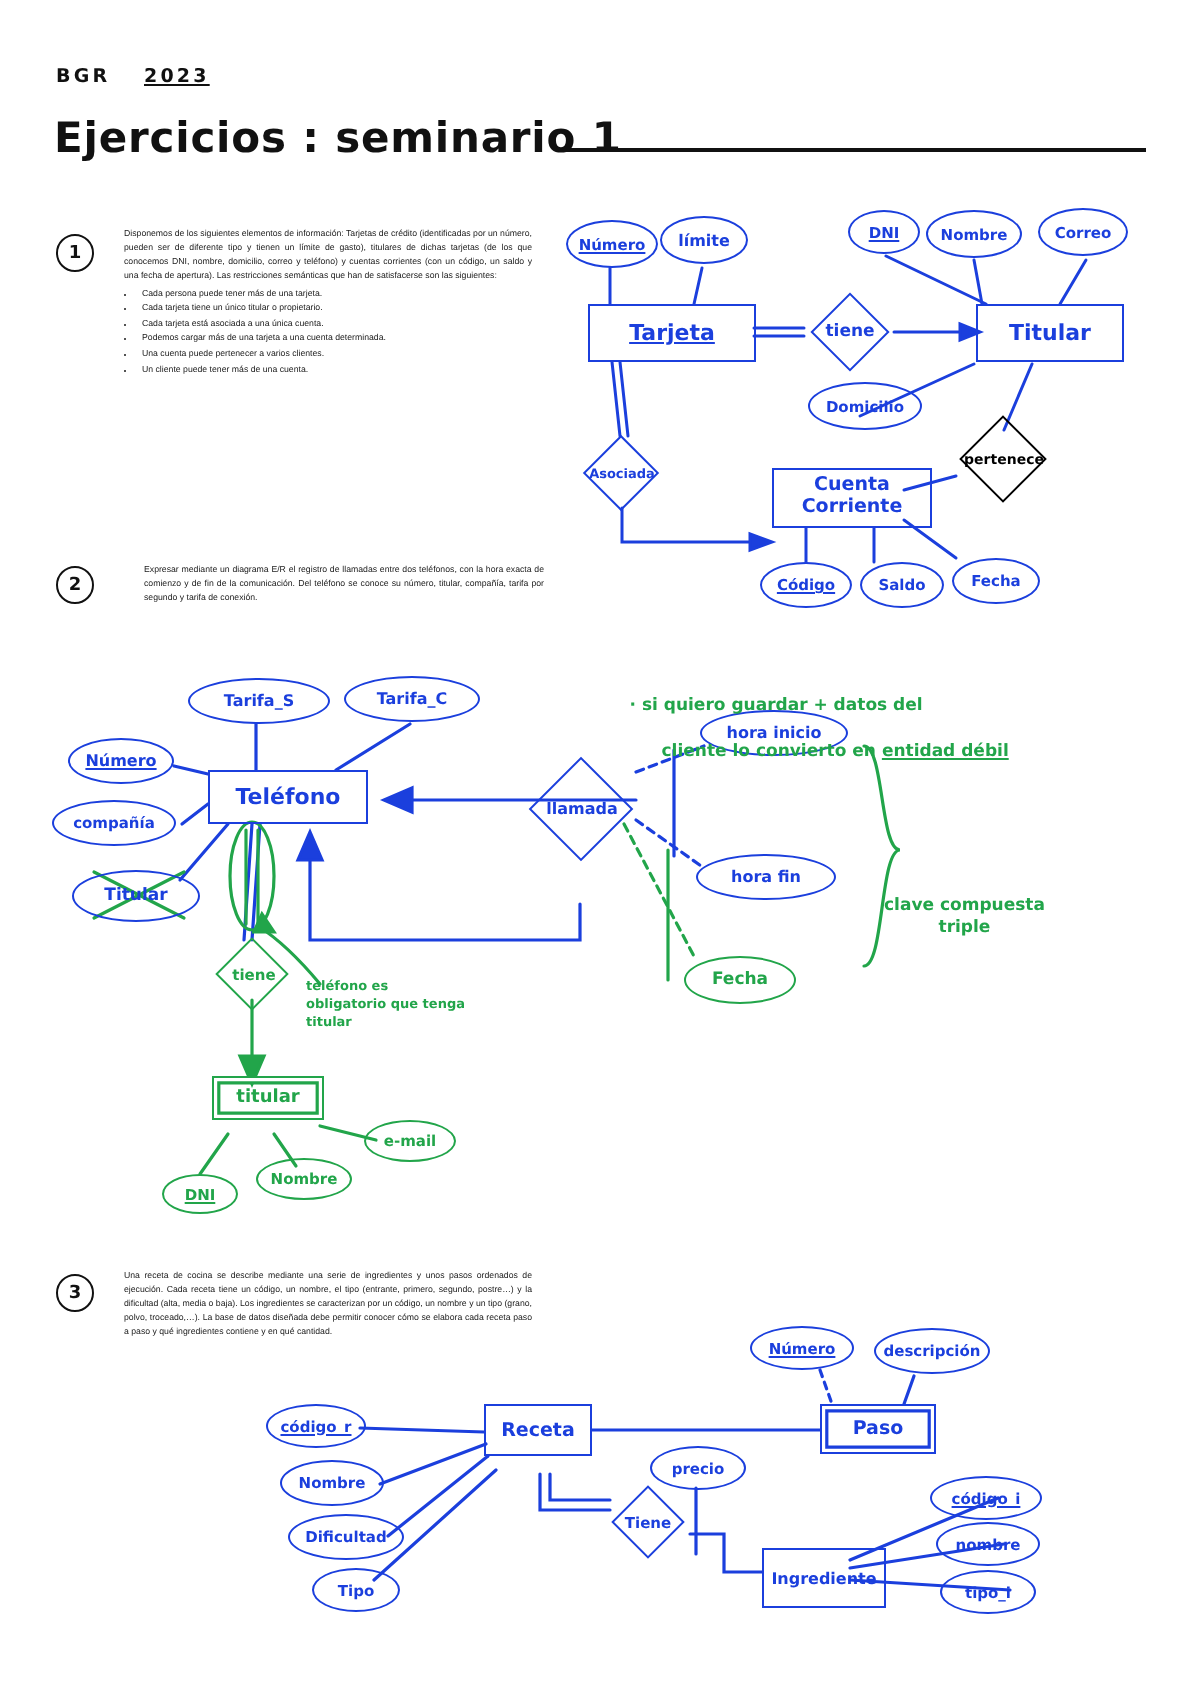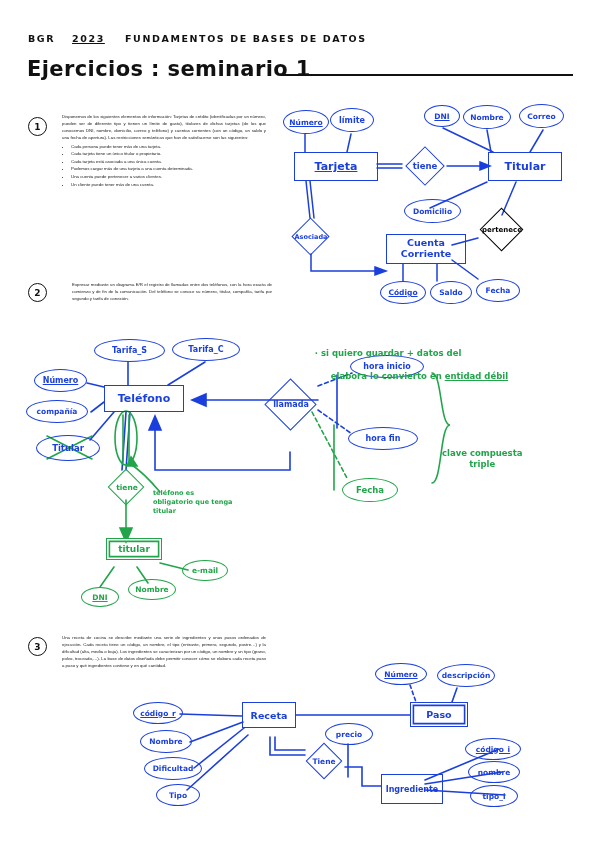--- a/index.html
+++ b/index.html
@@ -43,21 +43,20 @@
   .u-line{text-decoration:underline;text-align:right;}
   svg.lines{position:absolute;left:0;top:0;overflow:visible;pointer-events:none;}
 </style>
 </head>
 <body>
 
 <div id="page">
 
   <div class="hdr-meta" style="left:28px;top:33px;">BGR</div>
   <div class="hdr-meta" style="left:72px;top:33px;text-decoration:underline;">2023</div>
-  <div class="hdr-meta" style="left:125px;top:33px;">FUNDAMENTOS DE BASES DE DATOS</div>
   <div class="hdr-title" style="left:27px;top:57px;">Ejercicios : seminario 1</div>
   <div class="hdr-rule" style="left:281px;top:74px;width:292px;"></div>
 
   <div class="ex-num" style="left:28px;top:117px;">1</div>
   <div class="stmt" style="left:62px;top:113px;width:204px;">
     <span class="lead">Disponemos de los siguientes elementos de información: Tarjetas de crédito (identificadas por un número, pueden ser de diferente tipo y tienen un límite de gasto), titulares de dichas tarjetas (de los que conocemos DNI, nombre, domicilio, correo y teléfono) y cuentas corrientes (con un código, un saldo y una fecha de apertura). Las restricciones semánticas que han de satisfacerse son las siguientes:</span>
     <ul>
       <li>Cada persona puede tener más de una tarjeta.</li>
       <li>Cada tarjeta tiene un único titular o propietario.</li>
       <li>Cada tarjeta está asociada a una única cuenta.</li>
@@ -139,21 +138,21 @@
       </div>
     <div class="attr key" style="left:424px;top:105px;width:36px;height:22px;font-size:7.5px;">
         <span>DNI</span>
       </div>
     <div class="attr" style="left:463px;top:105px;width:48px;height:24px;font-size:7.5px;">
         <span>Nombre</span>
       </div>
     <div class="attr" style="left:519px;top:104px;width:45px;height:24px;font-size:7.5px;">
         <span>Correo</span>
       </div>
-    <div class="attr" style="left:404px;top:191px;width:57px;height:24px;font-size:7.5px;margin-top:8px;">
+    <div class="attr" style="left:404px;top:191px;width:57px;height:24px;font-size:7.5px;">
         <span>Domicilio</span>
       </div>
     <div class="attr key" style="left:380px;top:281px;width:46px;height:23px;font-size:7.5px;">
         <span>Código</span>
       </div>
     <div class="attr" style="left:430px;top:281px;width:42px;height:23px;font-size:7.5px;">
         <span>Saldo</span>
       </div>
     <div class="attr" style="left:476px;top:279px;width:44px;height:23px;font-size:7.5px;">
         <span>Fecha</span>
@@ -270,21 +269,21 @@
       </div>
     <div class="attr" style="left:128px;top:579px;width:48px;height:21px;font-size:7.5px;color:#22a54a;">
         <span>Nombre</span>
       </div>
     <div class="attr" style="left:182px;top:560px;width:46px;height:21px;font-size:7.5px;color:#22a54a;">
         <span>e-mail</span>
       </div>
 
     <div class="note" style="left:297px;top:337px;color:#22a54a;font-size:8.5px;">
       <span>· si quiero guardar + datos del</span><br>
-      <span style="padding-left:16px;">elabora lo convierto en </span><span class="u-line">entidad débil</span>
+      <span style="padding-left:16px;">cliente lo convierto en </span><span class="u-line">entidad débil</span>
     </div>
     <div class="note" style="left:153px;top:489px;color:#22a54a;font-size:6.5px;">teléfono es
 obligatorio que tenga
 titular</div>
     <div class="note" style="left:442px;top:448px;color:#22a54a;font-size:8.5px;text-align:center;">clave compuesta
 triple</div>
   </div>
 
   <div class="ex-num" style="left:28px;top:637px;">3</div>
   <div class="stmt" style="left:62px;top:634px;width:204px;">

